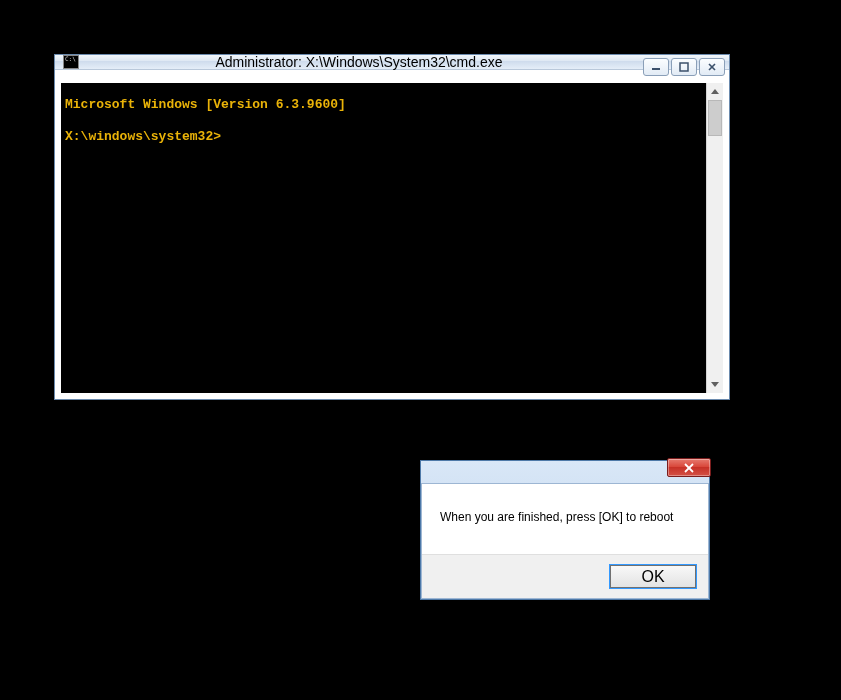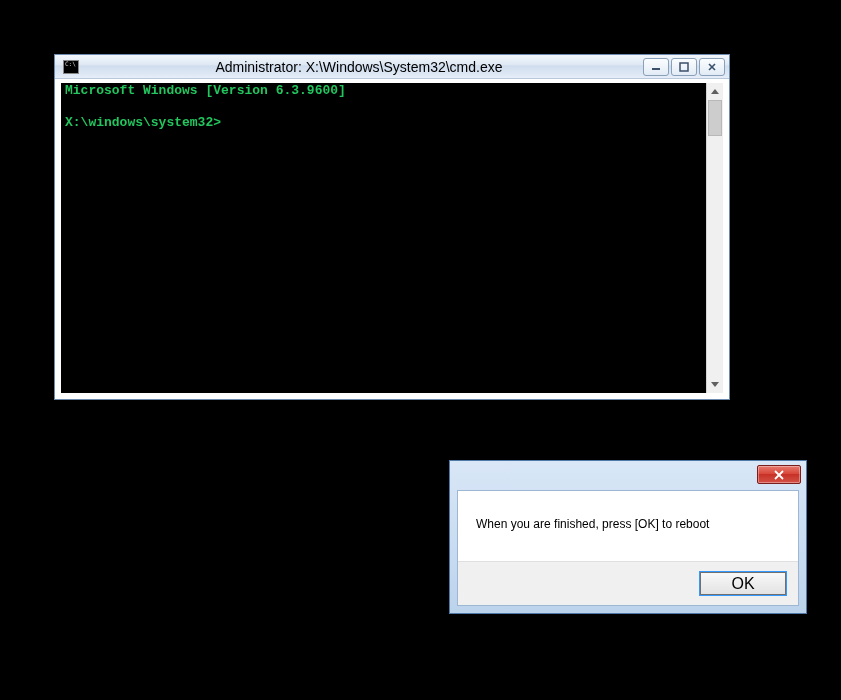--- a/index.html
+++ b/index.html
@@ -19,21 +19,21 @@
     position: absolute;
     left: 54px;
     top: 54px;
     width: 676px;
     height: 346px;
     background: #fff;
     border: 1px solid #6b8aad;
     box-shadow: 0 0 0 1px rgba(255,255,255,.4) inset;
   }
   .cmd-titlebar {
-    height: 24px;
+    height: 15px;
     background: linear-gradient(to bottom, #f3f7fb 0%, #dde7f3 45%, #cfdced 46%, #e5eef8 100%);
     border-bottom: 1px solid #b9c8da;
     position: relative;
     display: flex;
     align-items: center;
   }
   .cmd-icon {
     width: 16px;
     height: 14px;
     background: #000;
@@ -85,25 +85,25 @@
     position: absolute;
     left: 6px;
     right: 6px;
     top: 28px;
     bottom: 6px;
     display: flex;
   }
   .cmd-body {
     flex: 1;
     background: #000;
-    color: #22c55e;
+    color: #eab308;
     font-family: "Consolas", "Courier New", monospace;
     font-size: 13px;
     line-height: 16px;
-    padding: 0 4px;
+    padding: 14px 4px;
     white-space: pre;
     overflow: hidden;
     font-weight: bold;
   }
   .cmd-scrollbar {
     width: 17px;
     background: #f0f0f0;
     border-left: 1px solid #d4d4d4;
     position: relative;
   }
@@ -127,27 +127,25 @@
     height: 36px;
     background: #cdcdcd;
     border: 1px solid #b8b8b8;
   }
 
   
   .dialog {
     position: absolute;
     left: 420px;
     top: 460px;
-    width: 358px;
+    width: 290px;
     background: #fff;
     border: 1px solid #4e79a8;
     box-shadow: 0 3px 14px rgba(0,0,0,.45);
-    padding: 7px;
     background: linear-gradient(to bottom, #d9e7f7, #bcd3ec);
-    margin-left: 29px;
   }
   .dialog-titlebar {
     height: 22px;
     position: relative;
   }
   .dialog-close {
     position: absolute;
     right: -2px;
     top: -3px;
     width: 44px;

